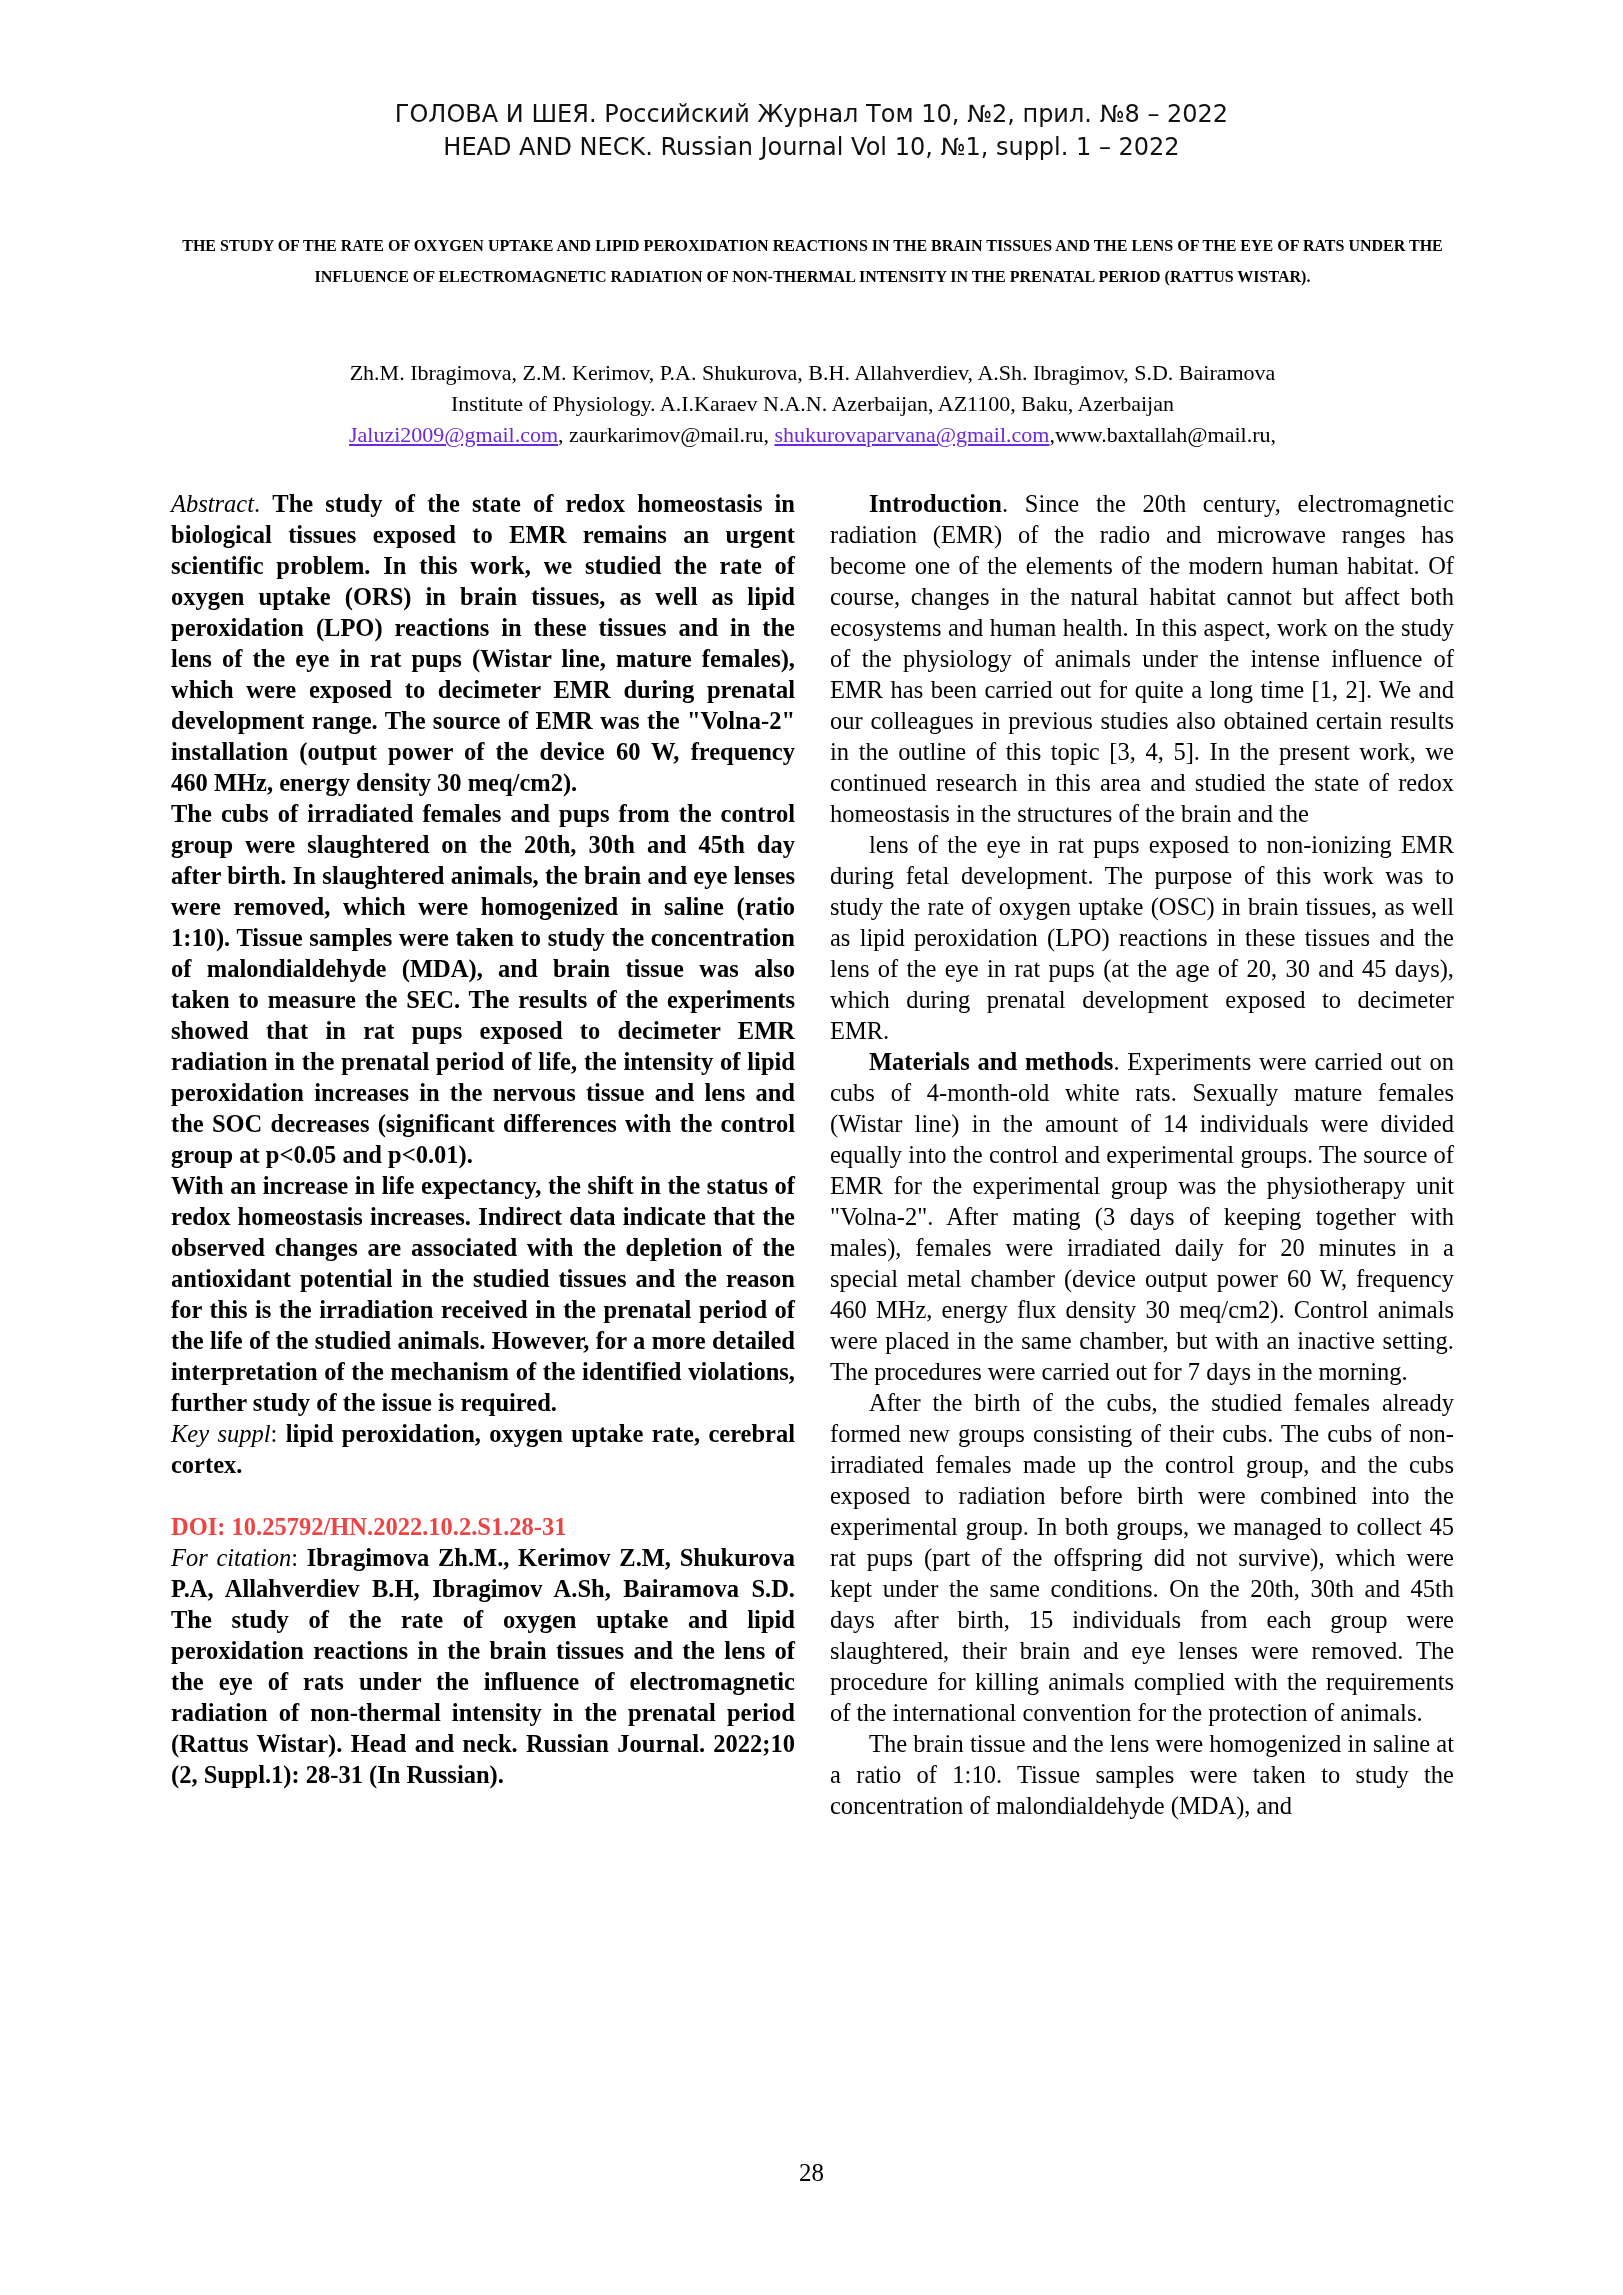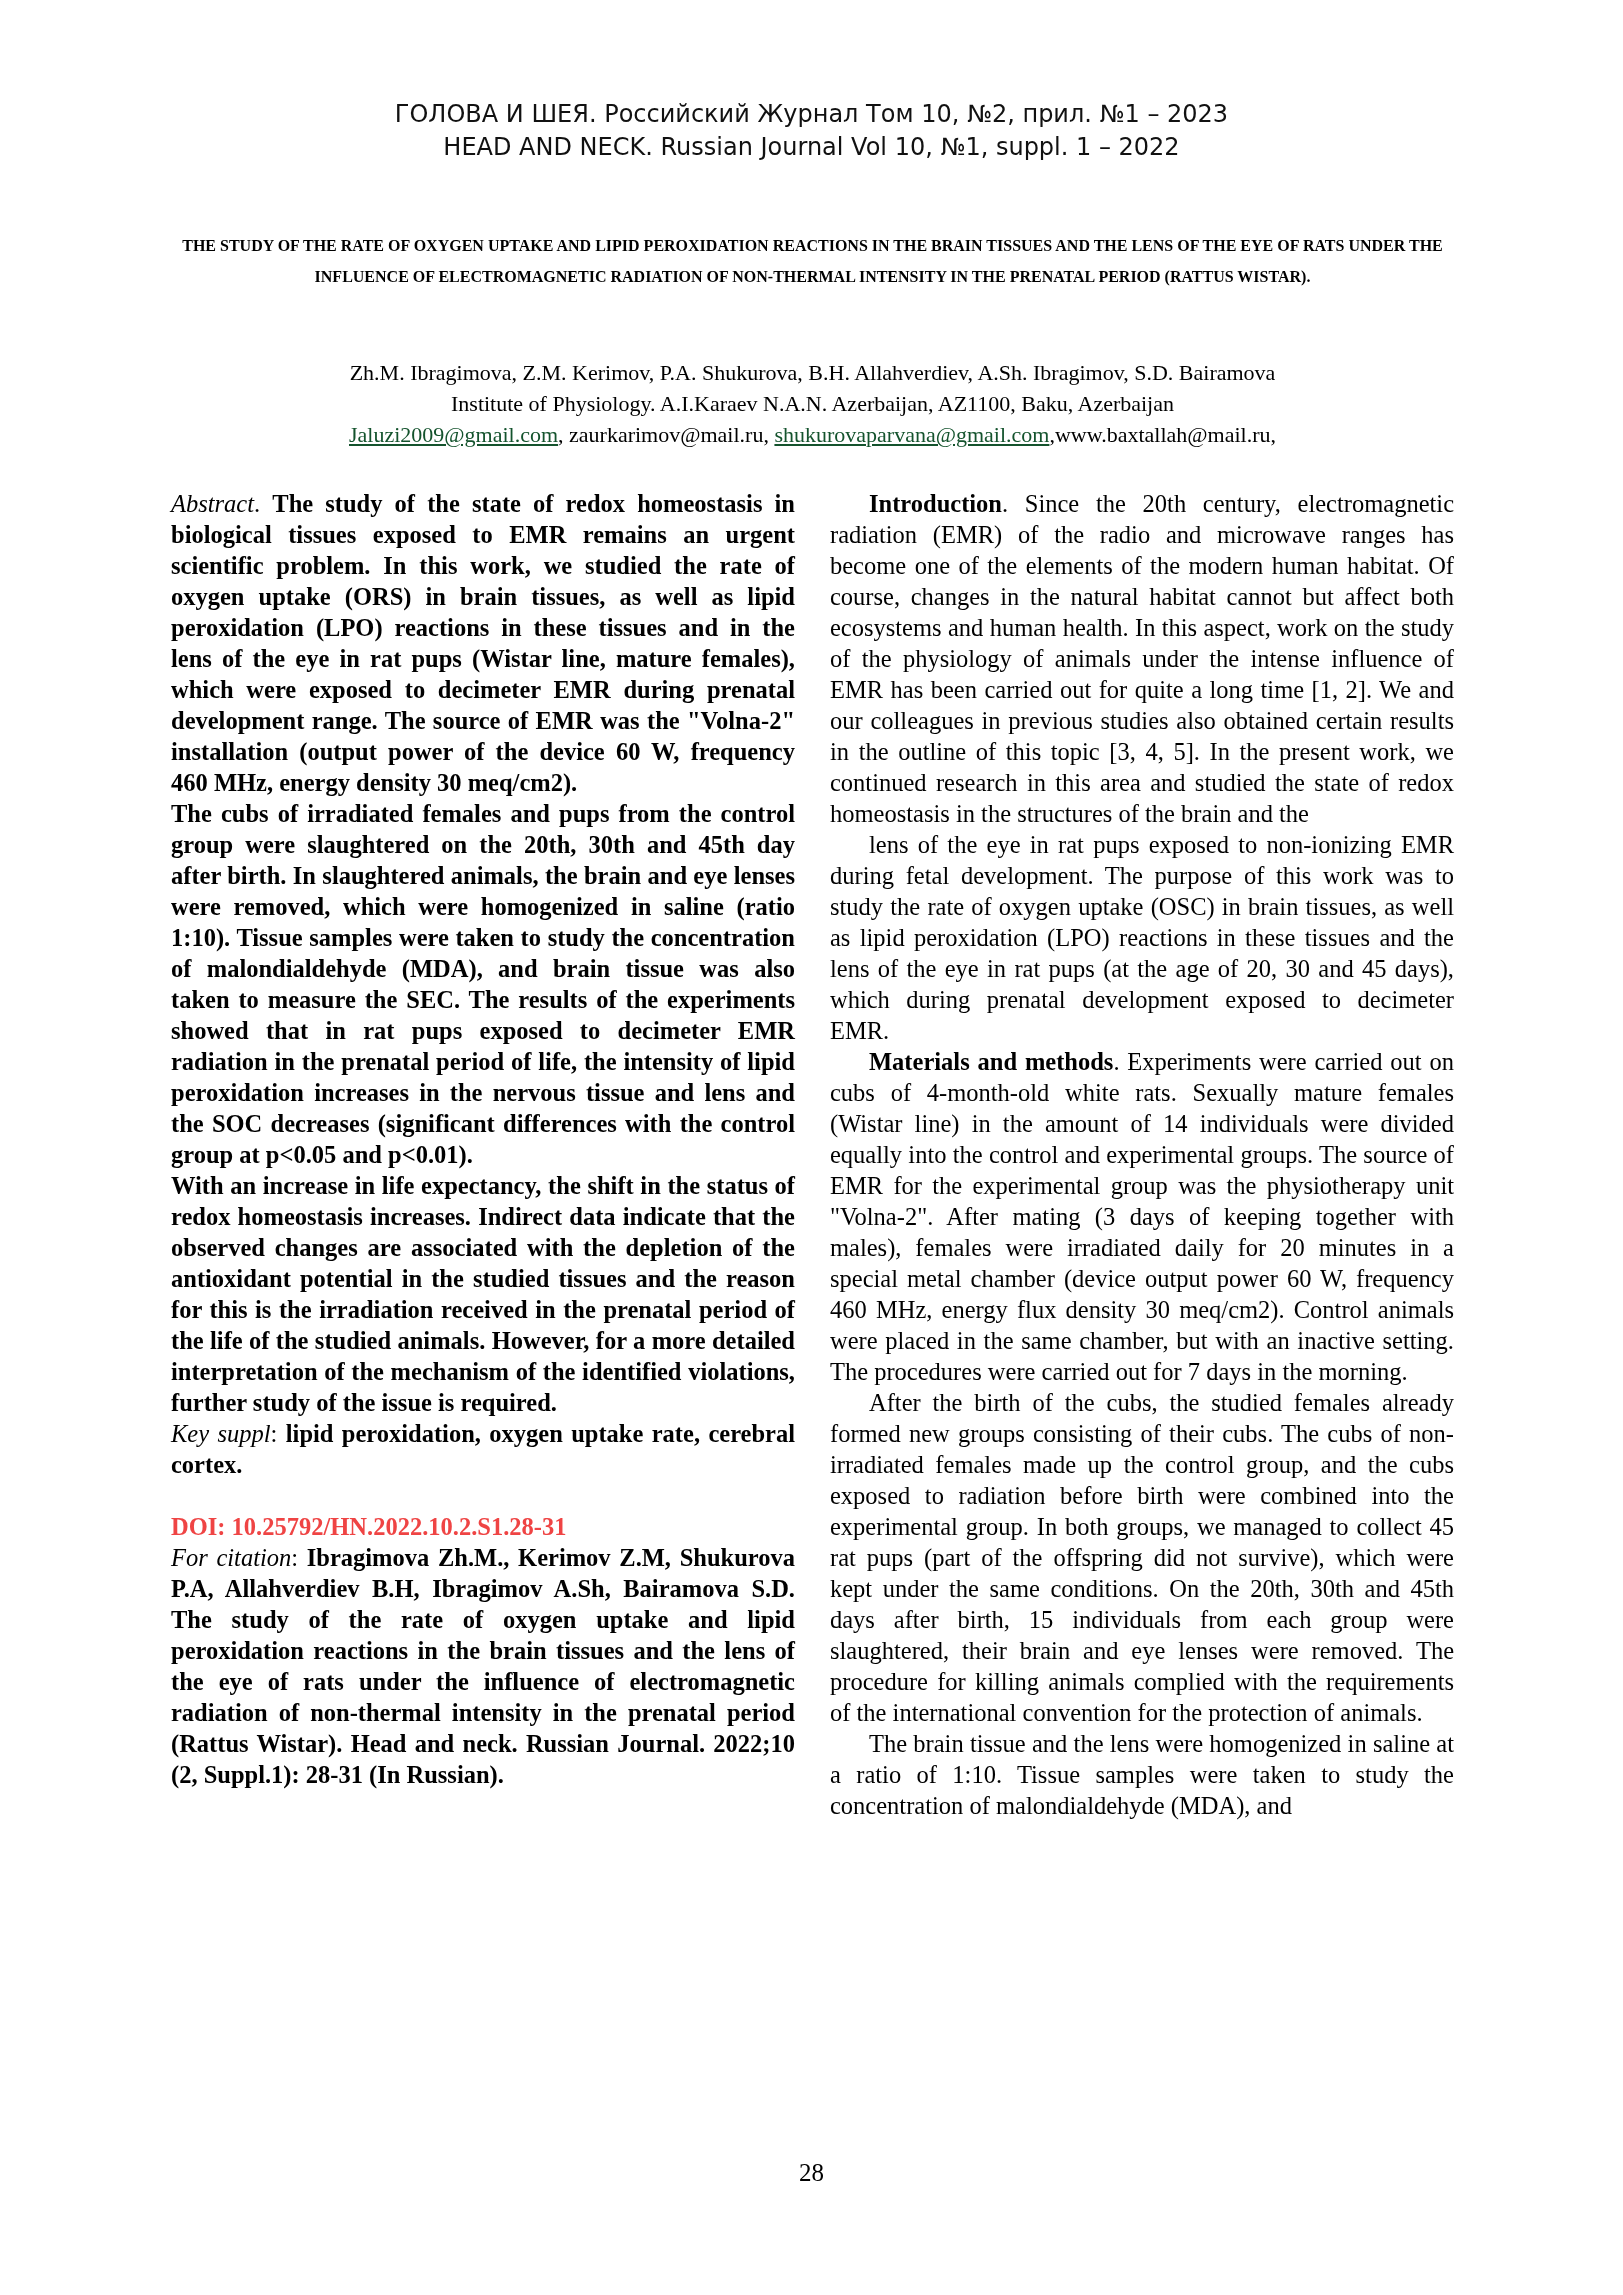--- a/index.html
+++ b/index.html
@@ -1,38 +1,38 @@
 <!DOCTYPE html>
 <html style="font-size:10.5px"><head>
 <meta charset="utf-8">
 <style>
   html, body { margin:0; padding:0; background:#ffffff; }
   body { width:1623px; height:2295px; position:relative; overflow:hidden; color:#000; font-family:"Liberation Serif", serif; }
   .running-head { position:absolute; left:0; width:1623px; top:98px; text-align:center; font-family:"DejaVu Sans", sans-serif; font-size:24px; line-height:33px; color:#111; }
   .running-head div { white-space:nowrap; }
   .title { position:absolute; left:171px; width:1283px; top:230px; text-align:center; font-weight:bold; font-size:16px; line-height:31px; }
   .meta { position:absolute; left:171px; width:1283px; top:357px; text-align:center; font-size:22px; line-height:31px; }
-  .meta a, .u { text-decoration:underline; color:#14532d; }
+  .meta a, .u { text-decoration:underline; color:#6d28d9; }
   .col { position:absolute; top:488px; font-size:24.5px; line-height:31px; text-align:justify; }
   .col-left { left:171px; width:624px; font-weight:bold; }
   .col-right { left:830px; width:624px; }
   .col p { margin:0; }
   .col-right p.ind { text-indent:39px; }
   .it { font-style:italic; }
   .nb { font-weight:normal; }
   .bd { font-weight:bold; }
   .doi { color:#ef4444; margin-top:31px !important; }
   .page-num { position:absolute; left:0; width:1623px; top:2159px; text-align:center; font-size:25px; }
   .last-line { text-align-last:left; }
 </style>
 </head>
 <body>
 
 <div class="running-head">
-  <div>ГОЛОВА И ШЕЯ. Российский Журнал Том 10, №2, прил. №1 – 2023</div>
+  <div>ГОЛОВА И ШЕЯ. Российский Журнал Том 10, №2, прил. №8 – 2022</div>
   <div>HEAD AND NECK. Russian Journal Vol 10, №1, suppl. 1 – 2022</div>
 </div>
 
 <div class="title">THE STUDY OF THE RATE OF OXYGEN UPTAKE AND LIPID PEROXIDATION REACTIONS IN THE BRAIN TISSUES AND THE LENS OF THE EYE OF RATS UNDER THE INFLUENCE OF ELECTROMAGNETIC RADIATION OF NON-THERMAL INTENSITY IN THE PRENATAL PERIOD (RATTUS WISTAR).</div>
 
 <div class="meta">
   <div>Zh.M. Ibragimova, Z.M. Kerimov, P.A. Shukurova, B.H. Allahverdiev, A.Sh. Ibragimov, S.D. Bairamova</div>
   <div>Institute of Physiology. A.I.Karaev N.A.N. Azerbaijan, AZ1100, Baku, Azerbaijan</div>
   <div>
     <a class="u">Jaluzi2009@gmail.com</a><span>, </span><span>zaurkarimov@mail.ru</span><span>, </span><a class="u">shukurovaparvana@gmail.com</a><span>,</span><span>www.baxtallah@mail.ru</span><span>,</span>

